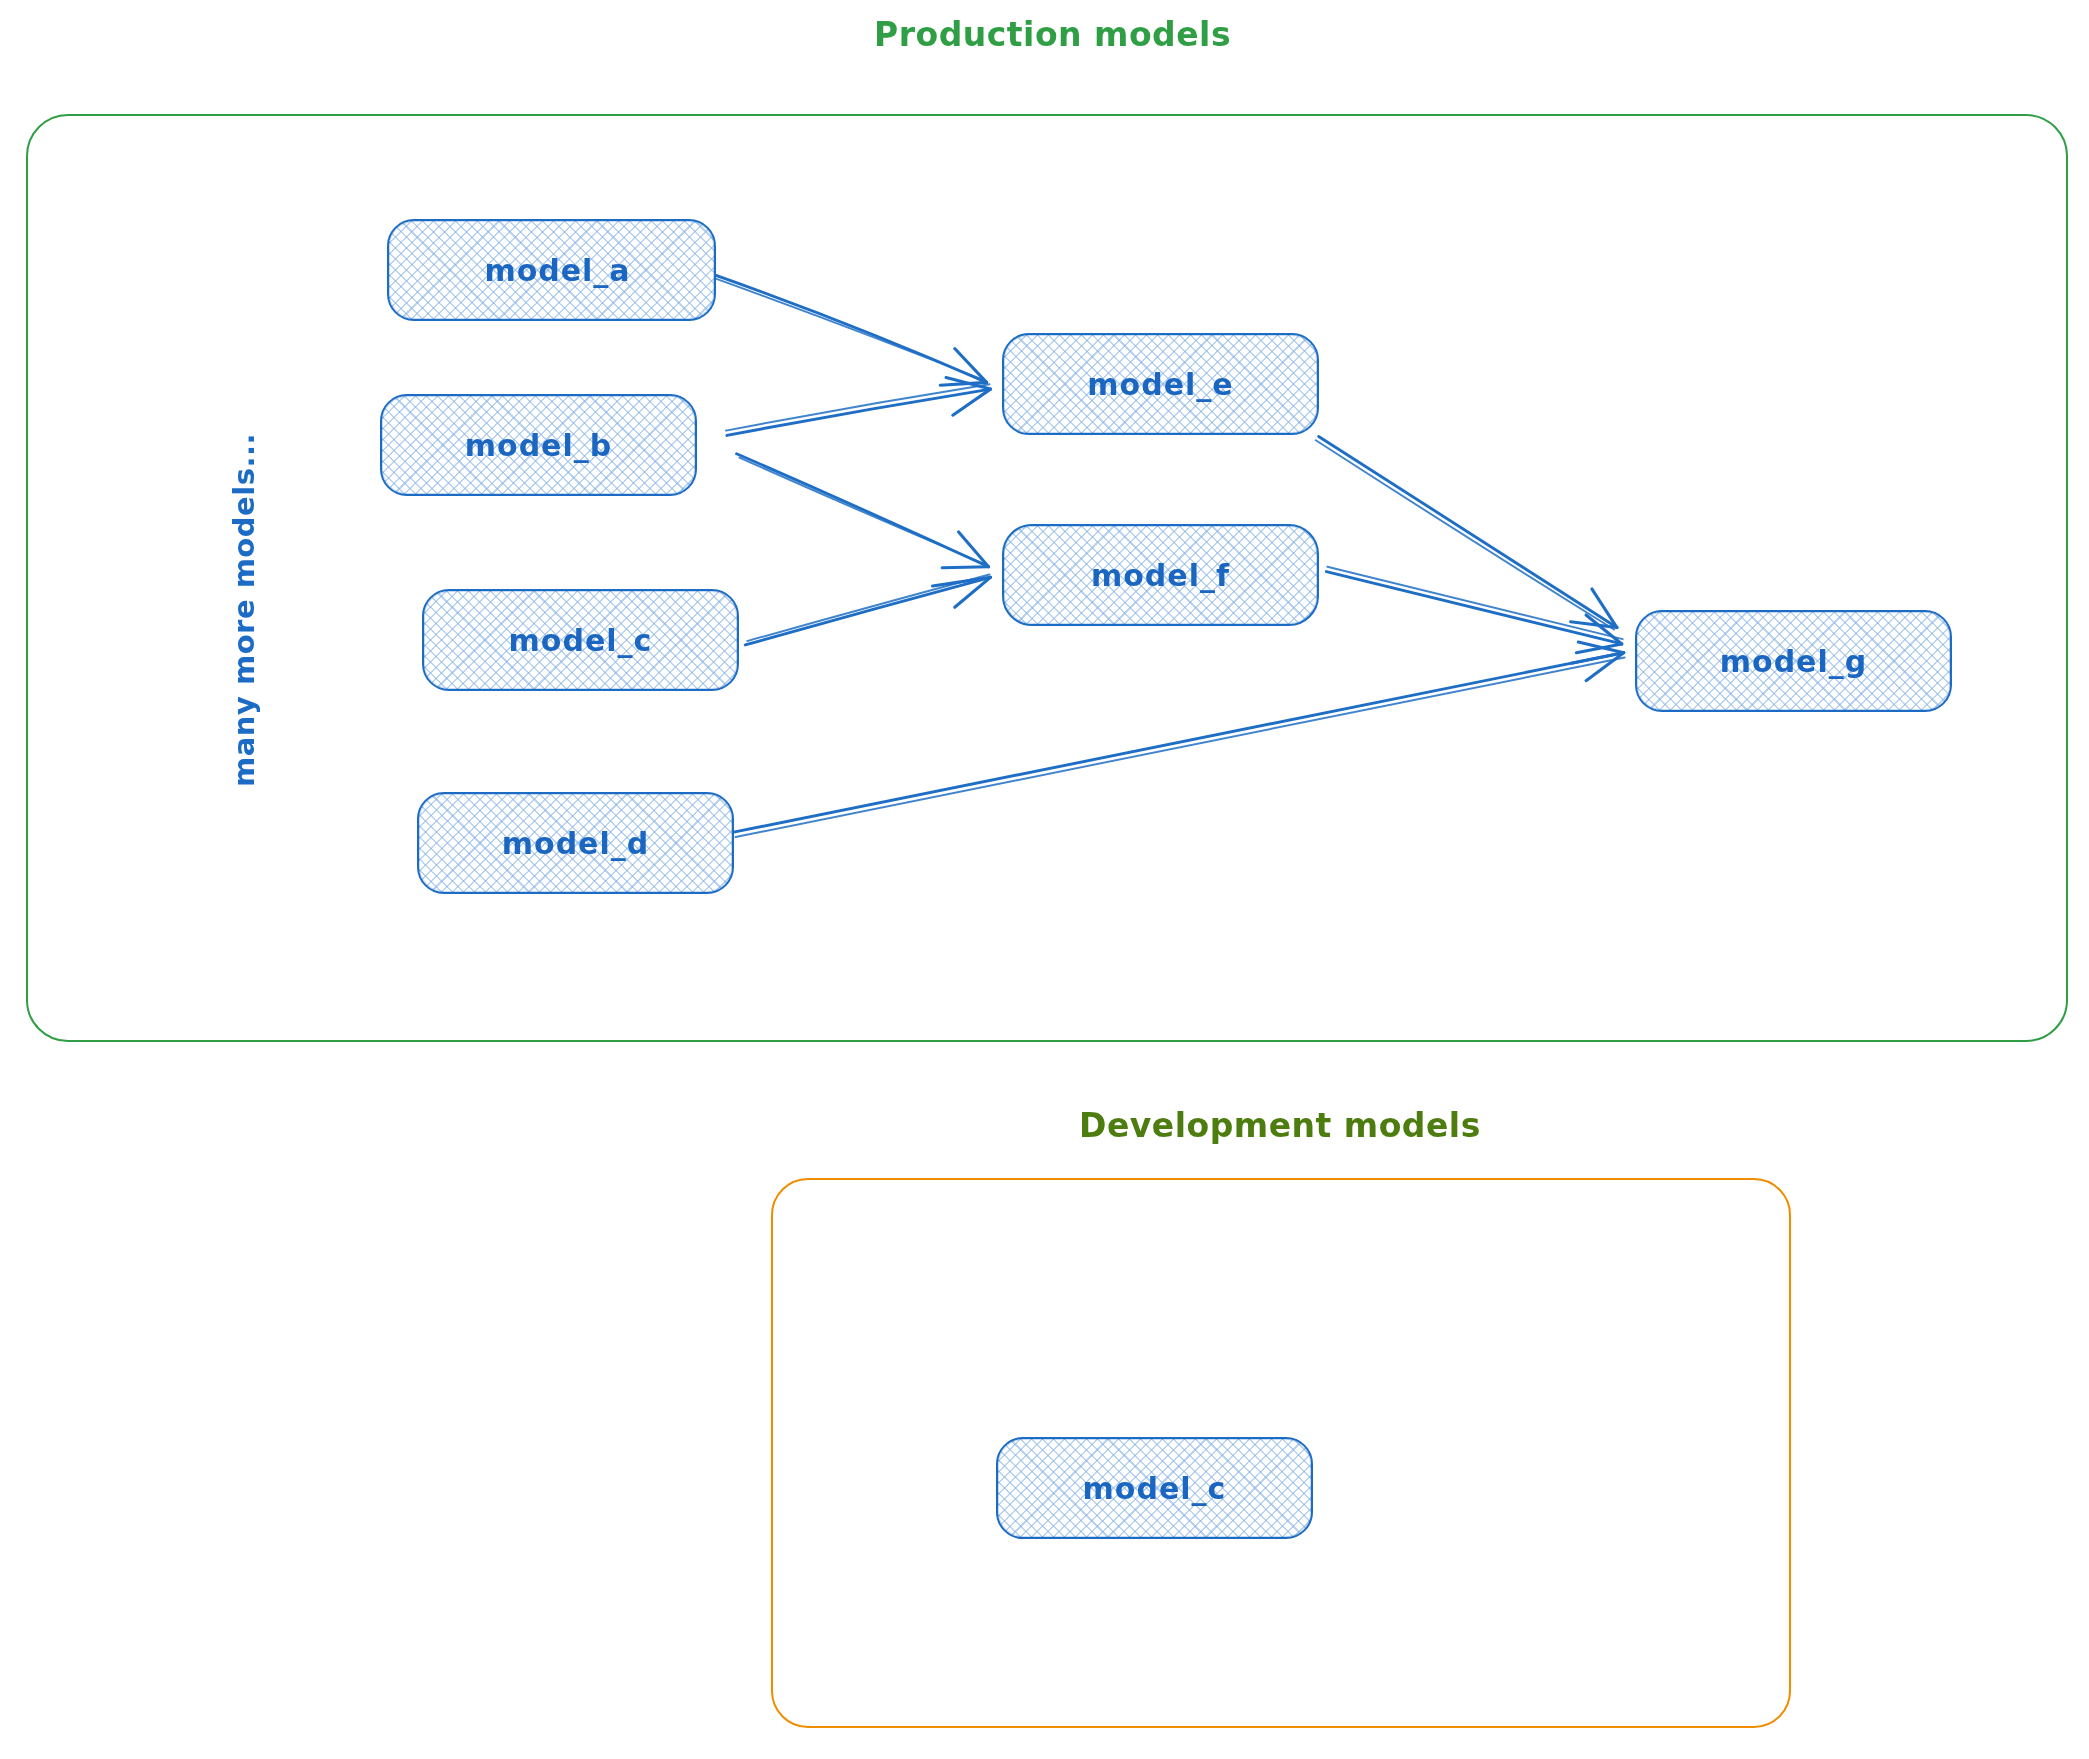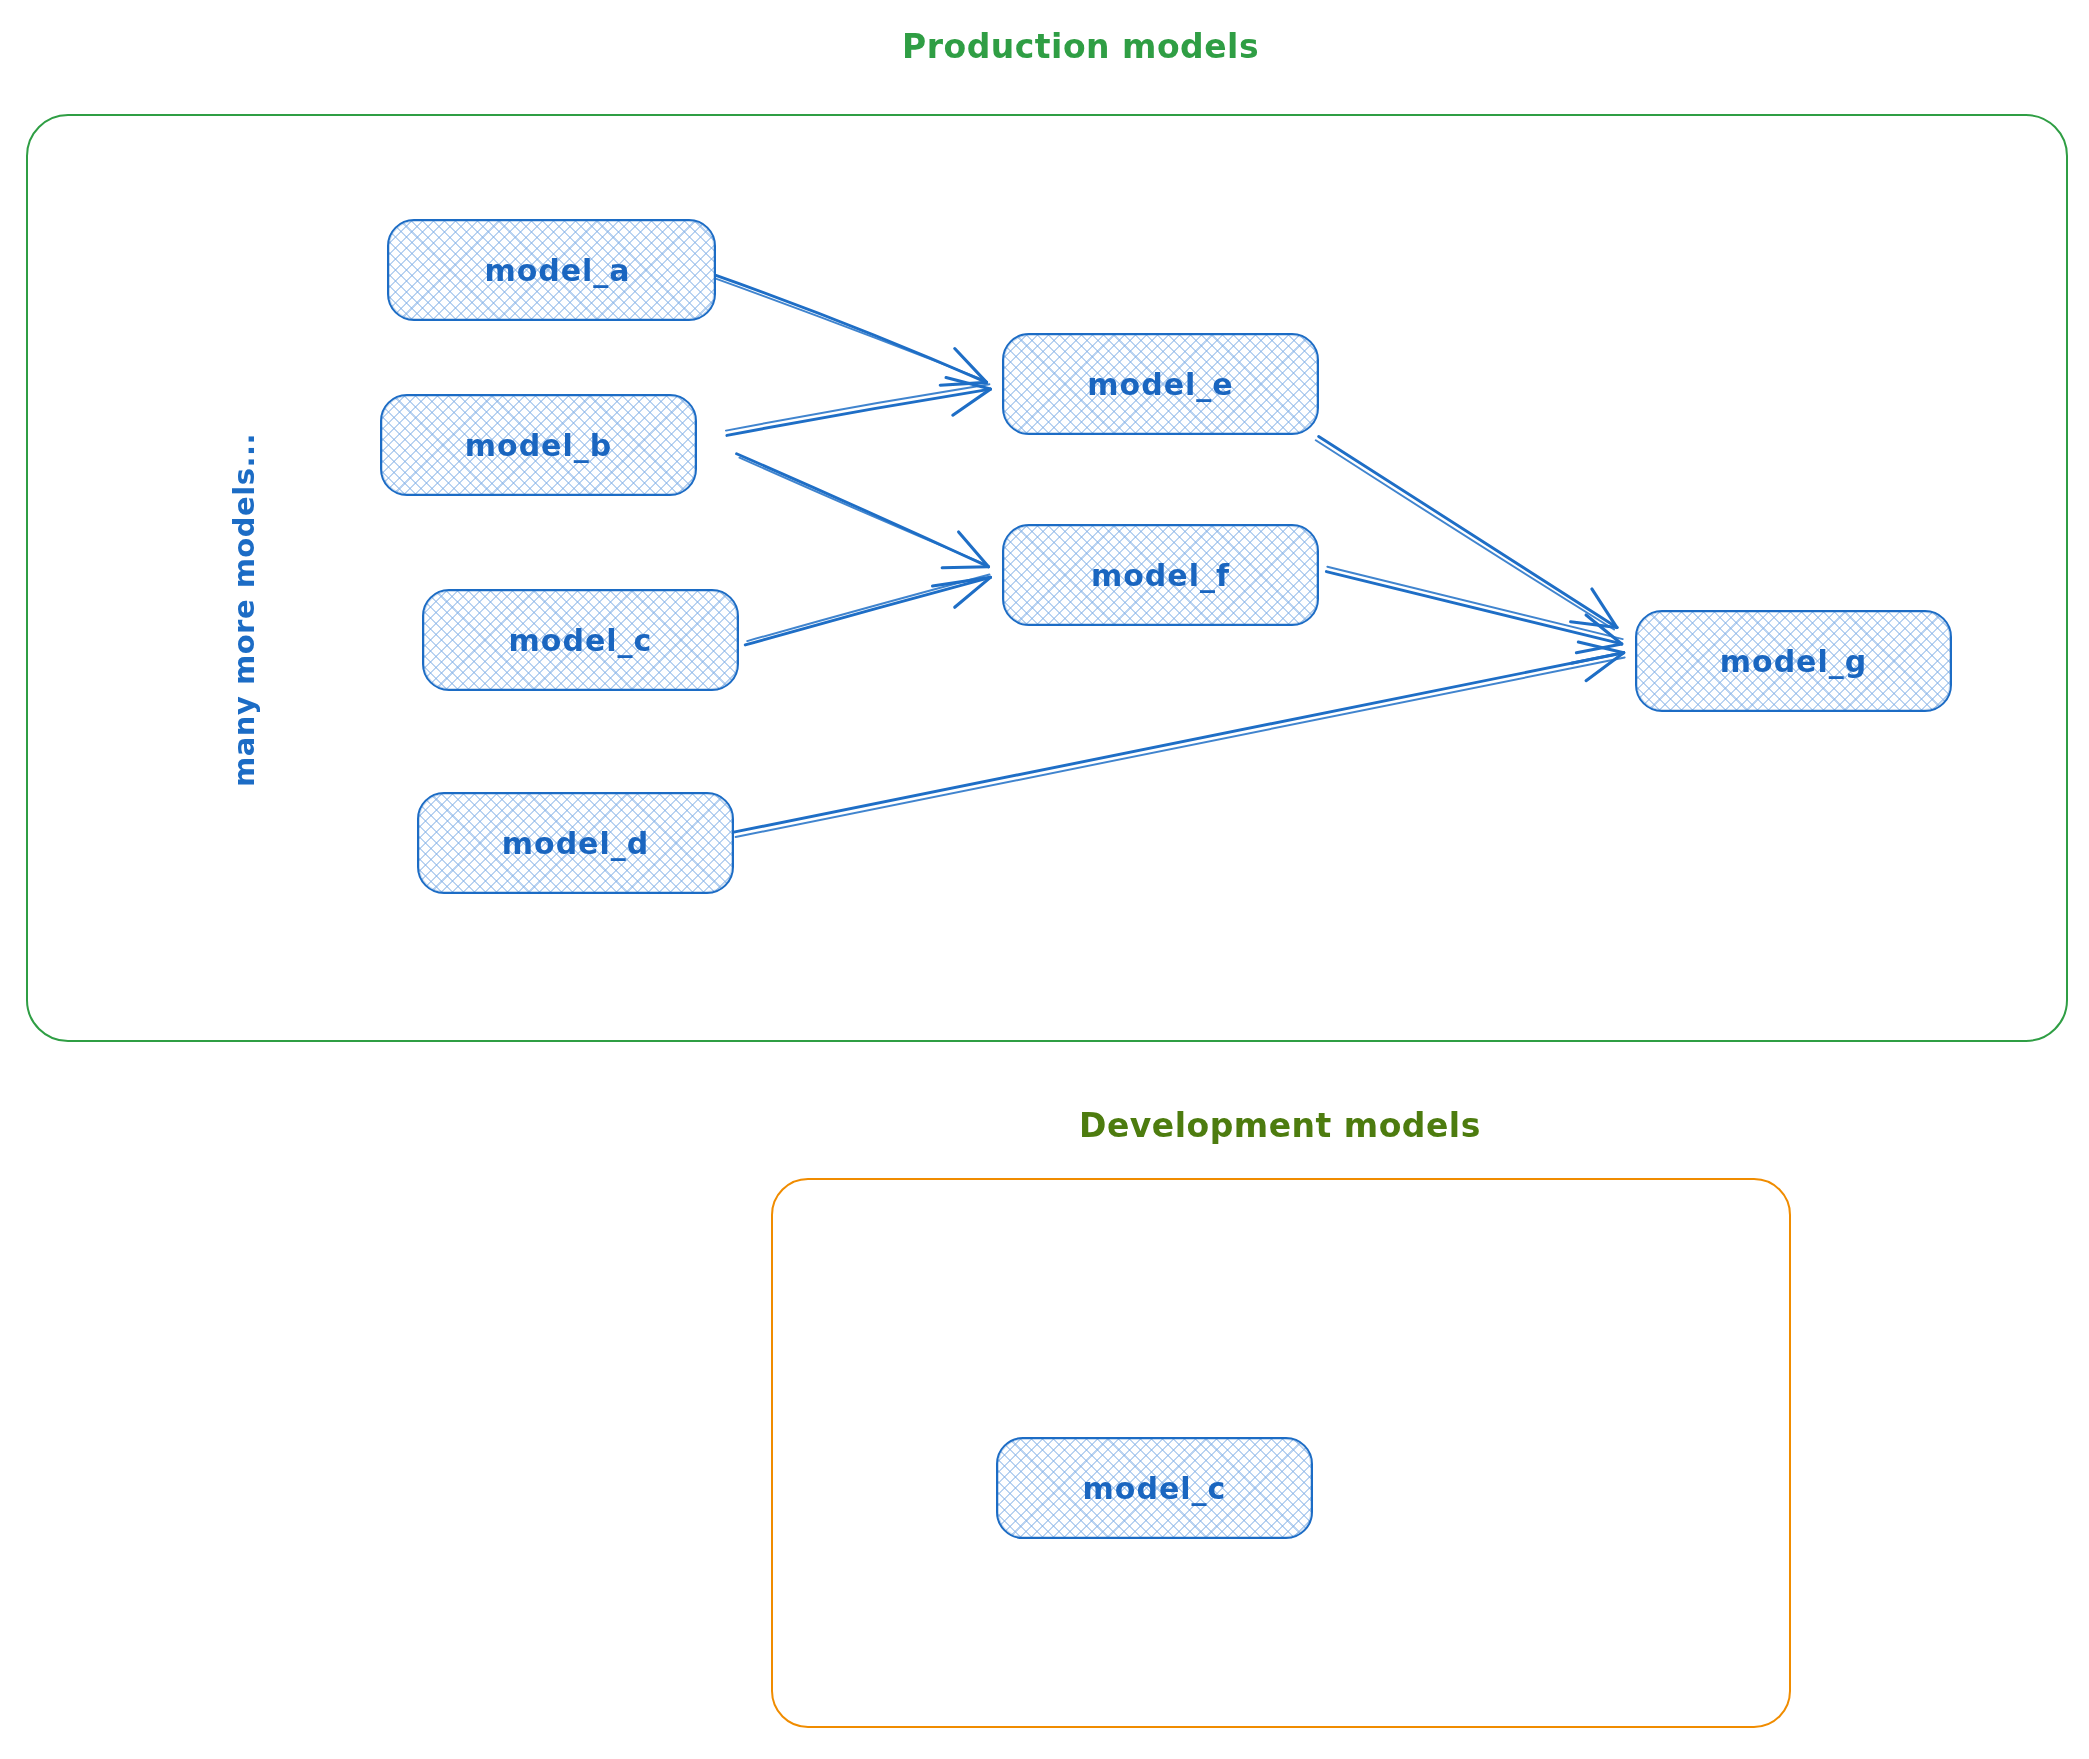--- a/index.html
+++ b/index.html
@@ -18,21 +18,21 @@
   .frame.development{
     left:771px;top:1178px;width:1016px;height:546px;
     border:2.4px solid #f08c00;border-radius:37px;
   }
 
   
   .section-title{
     position:absolute;font-weight:bold;letter-spacing:0.5px;
     white-space:nowrap;font-size:33px;
   }
-  .title-production{left:874px;top:27px;color:#2f9e44;margin-left:28px;}
+  .title-production{left:874px;top:15px;color:#2f9e44;}
   .title-development{left:1079px;top:1106px;color:#4d7c0f;}
 
   
   .side-label{
     position:absolute;left:244px;top:610px;
     transform:translate(-50%,-50%) rotate(-90deg);
     color:#1c6cc5;font-size:29px;font-weight:bold;white-space:nowrap;
     letter-spacing:0.5px;
   }
 
@@ -46,21 +46,21 @@
     background-image:
       repeating-linear-gradient(45deg,  rgba(130,176,230,.55) 0px, rgba(130,176,230,.55) 1.5px, transparent 1.5px, transparent 7.7px),
       repeating-linear-gradient(135deg, rgba(130,176,230,.55) 0px, rgba(130,176,230,.55) 1.5px, transparent 1.5px, transparent 7.7px);
     box-shadow:inset 0 0 0 1px rgba(28,108,197,.25);
   }
   .node-a{left:387px;top:219px;padding-left:12px;}
   .node-b{left:380px;top:394px;}
   .node-c{left:422px;top:589px;}
   .node-d{left:417px;top:792px;}
   .node-e{left:1002px;top:333px;}
-  .node-f{left:1002px;top:524px;}
+  .node-f{left:1002px;top:524px;border-radius:30px;}
   .node-g{left:1635px;top:610px;}
   .node-dev-c{left:996px;top:1437px;}
 
   
   svg.arrows{position:absolute;left:0;top:0;pointer-events:none;}
   svg.arrows path{fill:none;stroke:#1e6ec6;stroke-linecap:round;}
   svg.arrows path.main{stroke-width:3px;}
   svg.arrows path.ghost{stroke-width:2px;opacity:.85;}
   svg.arrows path.barb{stroke-width:3.2px;}
 </style>

